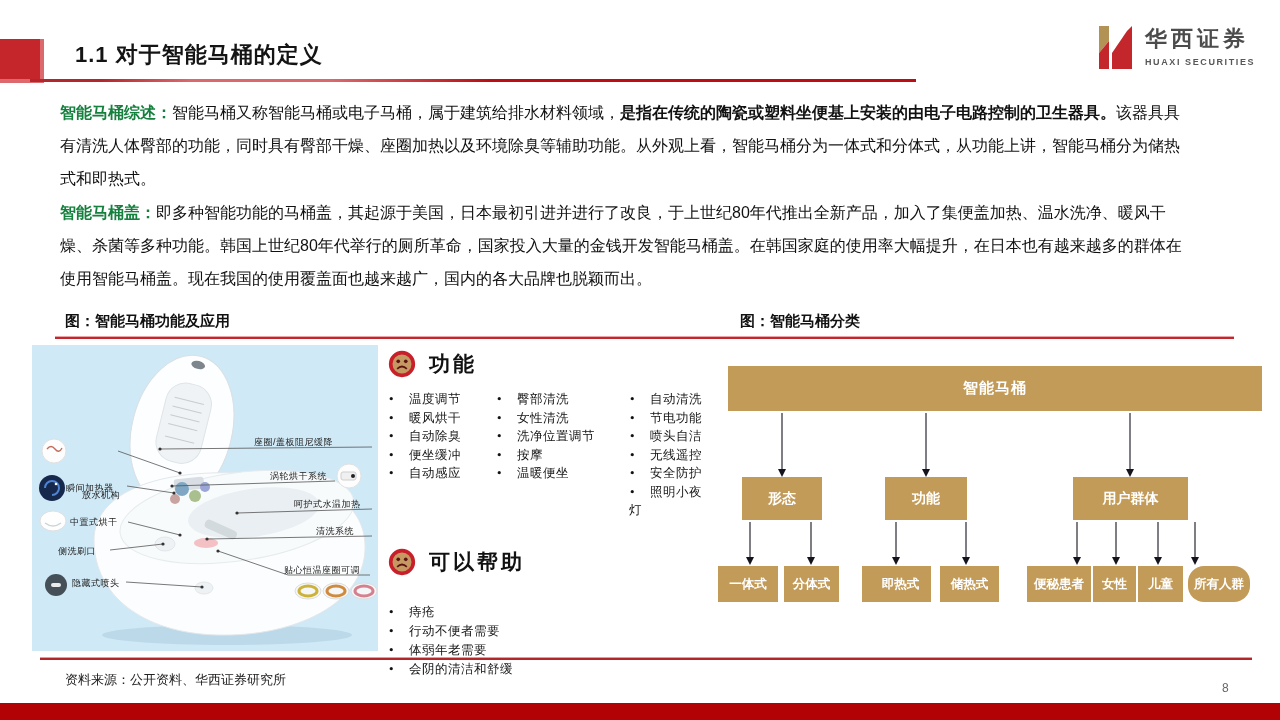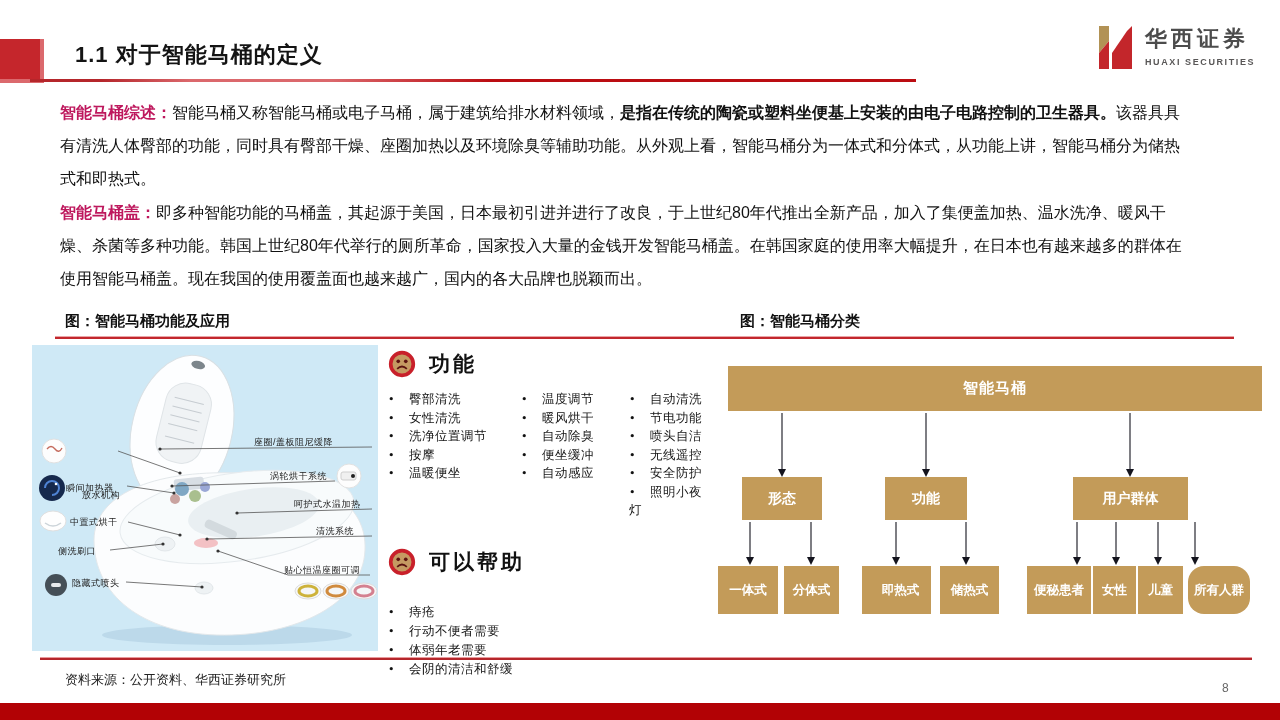--- a/index.html
+++ b/index.html
@@ -12,21 +12,21 @@
   .page-title{position:absolute;left:75px;top:40px;margin:0;font-size:22px;font-weight:bold;color:#141414;letter-spacing:1px;}
   .title-underline{position:absolute;left:30px;top:79px;width:886px;height:3px;
        background:linear-gradient(90deg,#b5262b 0%,#b5262b 8%,#db686c 18%,#db686c 34%,#bb0d12 52%,#bb0d12 100%);}
   .logo{position:absolute;left:1096px;top:24px;display:flex;align-items:flex-start;gap:11px;}
   .logo-cn{font-size:22px;color:#4c4c4c;letter-spacing:4px;font-weight:600;}
   .logo-en{font-size:9px;color:#595757;letter-spacing:1.6px;margin-top:3px;font-weight:bold;}
 
   
   .body-text{position:absolute;left:60px;top:96px;width:1132px;font-size:16px;line-height:33px;color:#111;}
   .body-text p{margin:0 0 1px 0;}
-  .red-lead{color:#be185d;font-weight:bold;}
+  .red-lead{color:#15803d;font-weight:bold;}
   .b{font-weight:bold;}
 
   
   .caption{position:absolute;top:312px;font-size:15px;font-weight:bold;color:#111;}
   .caption.left{left:65px;} .caption.right{left:740px;}
   .caption-underline{position:absolute;left:55px;top:337px;width:1179px;height:2px;background:#c2272d;box-shadow:0 -1px 0 #eba5a7;}
 
   
   .fig-left{position:absolute;left:32px;top:345px;width:346px;height:306px;background:#cfe9f6;}
   .toilet-svg{position:absolute;left:0;top:0;}
@@ -42,21 +42,21 @@
   .klist li::before{content:"\2022";display:inline-block;width:21px;font-size:11px;color:#111;}
   .col1{width:133px;} .col2{width:108px;} .col3{width:81px;}
   .help-head{margin-top:29px;}
   .help-list{margin-top:27px;line-height:18px;}
 
   
   .fig-right{position:absolute;left:716px;top:366px;width:534px;height:252px;}
   .node{position:absolute;background:#c39b59;color:#fff;font-weight:bold;display:flex;align-items:center;justify-content:center;}
   .node.root{left:12px;top:0;width:534px;height:45px;font-size:15px;letter-spacing:1px;}
   .node.branch{top:111px;height:43px;font-size:14px;}
-  .node.leaf{top:200px;height:48px;font-size:12.5px;}
+  .node.leaf{top:200px;height:36px;font-size:12.5px;}
   .arrows{position:absolute;left:0;top:0;}
 
   
   .footer-line{position:absolute;left:40px;top:658px;width:1212px;height:2px;background:#b5262b;box-shadow:0 -1px 0 #e9999b;}
   .source{position:absolute;left:65px;top:671px;font-size:13px;color:#222;}
   .page-num{position:absolute;left:1222px;top:681px;font-size:12px;color:#666;}
   .bottom-bar{position:absolute;left:0;top:703px;width:1280px;height:17px;background:#b20205;}
 </style>
 </head>
 <body>
@@ -190,33 +190,33 @@
     <div class="sec-head">
       <svg width="28" height="28" viewBox="0 0 26 26">
         <circle cx="13" cy="13" r="10.5" fill="#c59a62" stroke="#c8202a" stroke-width="3.4"></circle>
         <circle cx="9.5" cy="10.5" r="1.7" fill="#5c1210"></circle>
         <circle cx="16.5" cy="10.5" r="1.7" fill="#5c1210"></circle>
         <path d="M8.5 17.5 Q13 13.2 17.5 17.5" stroke="#5c1210" stroke-width="1.6" fill="none"></path>
       </svg>
       <span class="sec-title">功能</span>
     </div>
     <div class="cols">
+      <ul class="klist col2">
+        <li>温度调节</li>
+        <li>暖风烘干</li>
+        <li>自动除臭</li>
+        <li>便坐缓冲</li>
+        <li>自动感应</li>
+      </ul>
       <ul class="klist col1">
         <li>臀部清洗</li>
         <li>女性清洗</li>
         <li>洗净位置调节</li>
         <li>按摩</li>
         <li>温暖便坐</li>
-      </ul>
-      <ul class="klist col2">
-        <li>温度调节</li>
-        <li>暖风烘干</li>
-        <li>自动除臭</li>
-        <li>便坐缓冲</li>
-        <li>自动感应</li>
       </ul>
       <ul class="klist col3">
         <li>自动清洗</li>
         <li>节电功能</li>
         <li>喷头自洁</li>
         <li>无线遥控</li>
         <li>安全防护</li>
         <li>照明小夜灯</li>
       </ul>
     </div>

